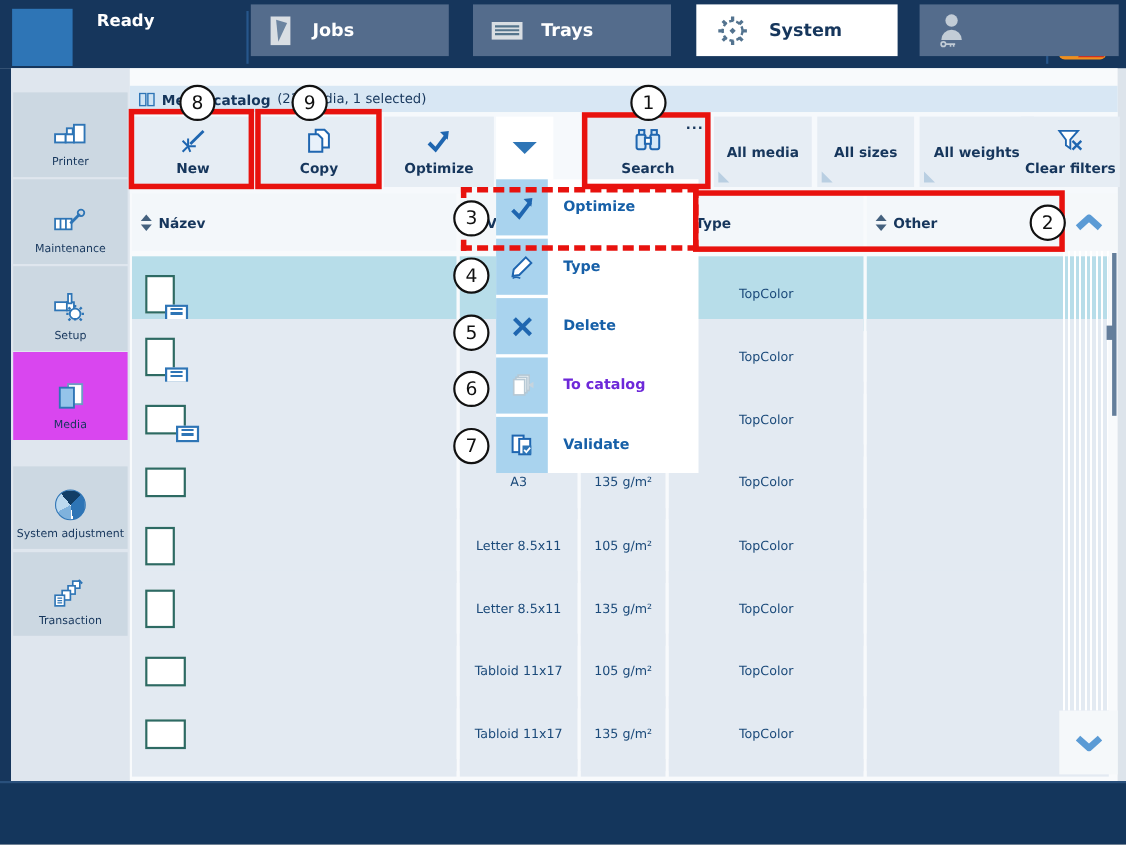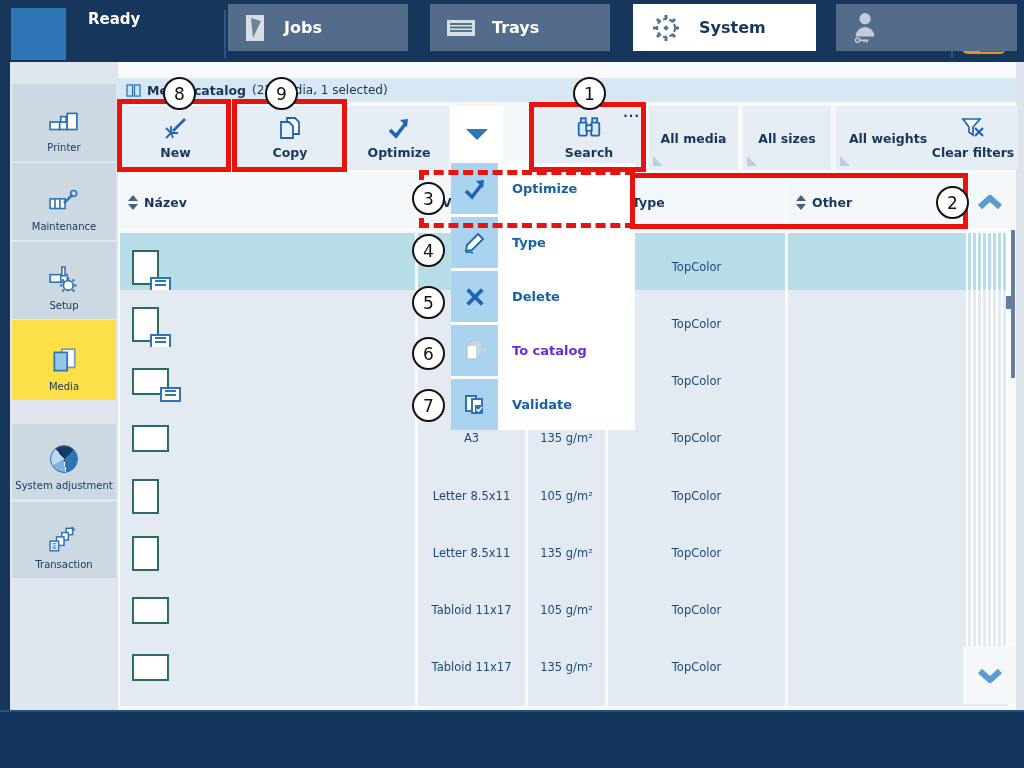--- a/index.html
+++ b/index.html
@@ -17,21 +17,21 @@
   .alert-wheel::after{content:"";position:absolute;left:9px;top:9px;width:10px;height:10px;border-radius:50%;background:#fff;}
   .alert-tri{position:absolute;right:2px;bottom:2px;width:0;height:0;
     border-left:12px solid transparent;border-right:12px solid transparent;border-bottom:20px solid #d92b1e;}
   .alert-tri span{position:absolute;left:-3px;top:6px;color:#fff;font-size:11px;font-weight:bold;}
   
   .side-rail{position:absolute;left:0;top:62px;width:10px;height:648px;background:#16365c;}
   .sidebar{position:absolute;left:10px;top:62px;width:108px;height:648px;background:#dfe6ee;}
   .side-item{position:absolute;left:2px;width:104px;background:#ccd8e2;display:flex;flex-direction:column;
     align-items:center;justify-content:flex-end;padding-bottom:8px;box-sizing:border-box;cursor:pointer;}
   .side-item .lbl{font-size:10px;color:#16365c;margin-top:7px;text-align:center;}
-  .side-item.active{background:#fde047;}
+  .side-item.active{background:#d946ef;}
   .si-printer{top:22px;height:77px}.si-maintenance{top:101px;height:77px}.si-setup{top:180px;height:77px}
   .si-media{top:258px;height:80px}.si-coloradj{top:362px;height:75px}.si-transaction{top:440px;height:76px}
   .cw-icon{width:26px;height:26px;border-radius:50%;
     background:conic-gradient(from -40deg,#123e66 0 24%,#2e75b6 24% 58%,#fff 58% 60%,#7fb2dd 60% 78%,#bcd9ef 78% 100%);
     border:1px solid #2e75b6;}
   
   .main-bg{position:absolute;left:118px;top:62px;width:898px;height:648px;background:#f8fafc;}
   .cat-strip{position:absolute;left:118px;top:78px;width:898px;height:24px;background:#d8e7f4;
     display:flex;align-items:center;gap:6px;padding-left:8px;box-sizing:border-box;}
   .cat-title{font-size:12.5px;font-weight:bold;color:#16365c;}

